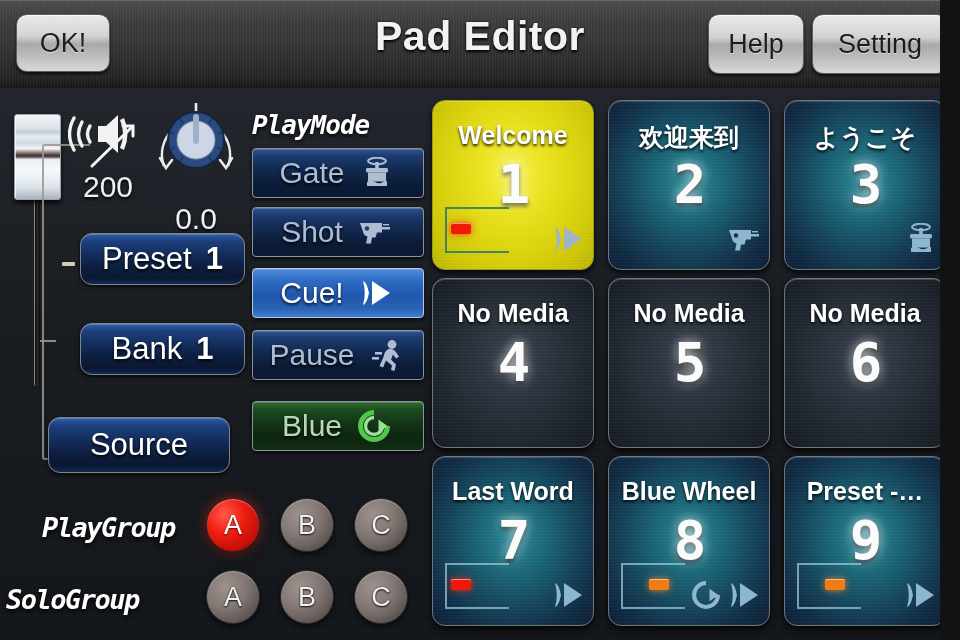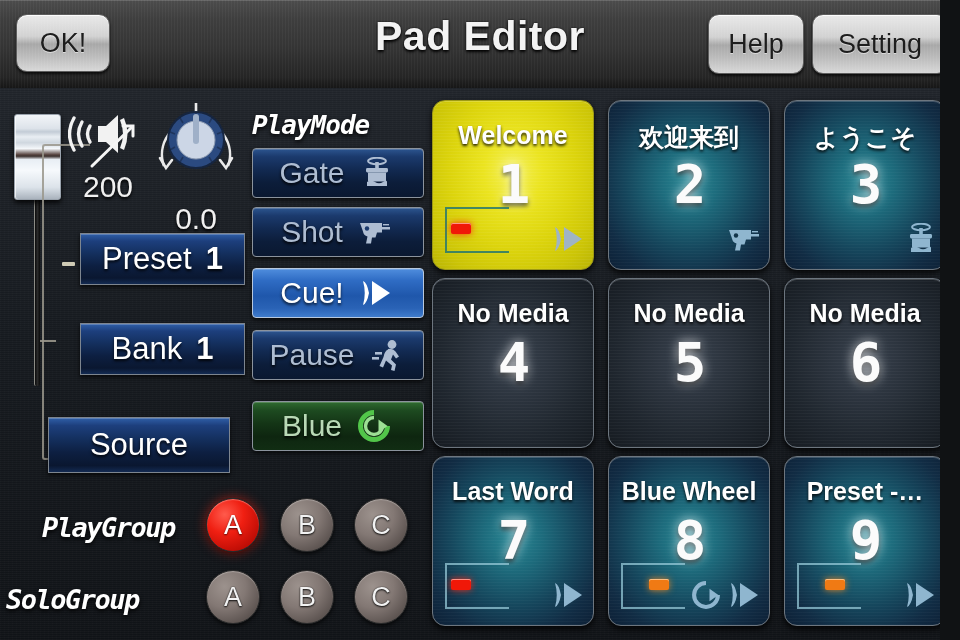--- a/index.html
+++ b/index.html
@@ -80,21 +80,21 @@
   #volume-value{position:absolute;left:62px;top:82px;width:92px;text-align:center;
     font-size:30px;color:#f0f0f0;text-shadow:0 2px 3px #000;}
   #knob{position:absolute;left:152px;top:14px;width:88px;height:76px;}
   #knob-value{position:absolute;left:150px;top:82px;width:92px;text-align:center;
     font-size:30px;color:#f0f0f0;text-shadow:0 2px 3px #000;margin-top:32px;}
 
   
   .bbtn{
     position:absolute;
     background:linear-gradient(180deg,#2f5fa8 0%,#1d3f7d 14%,#14305f 38%,#0d1f41 64%,#0a1730 88%,#132a52 100%);
-    border:1px solid #7d858f;border-radius:0;
+    border:1px solid #7d858f;border-radius:12px;
     display:flex;align-items:center;justify-content:center;
     color:#ffffff;text-shadow:0 2px 3px rgba(0,0,0,.9);
     box-shadow:0 2px 4px rgba(0,0,0,.75), inset 0 1px 0 rgba(255,255,255,.22);
     cursor:pointer;font-size:31px;
   }
   #preset-btn{left:80px;top:145px;width:163px;height:50px;}
   #bank-btn{left:80px;top:235px;width:163px;height:50px;}
   #source-btn{left:48px;top:329px;width:180px;height:54px;}
   .bbtn .num{font-weight:bold;margin-left:14px;}
 

